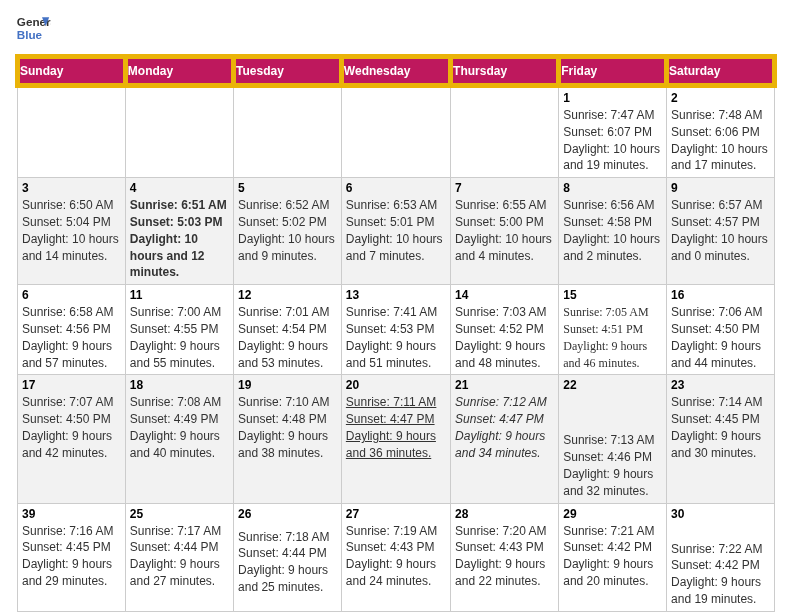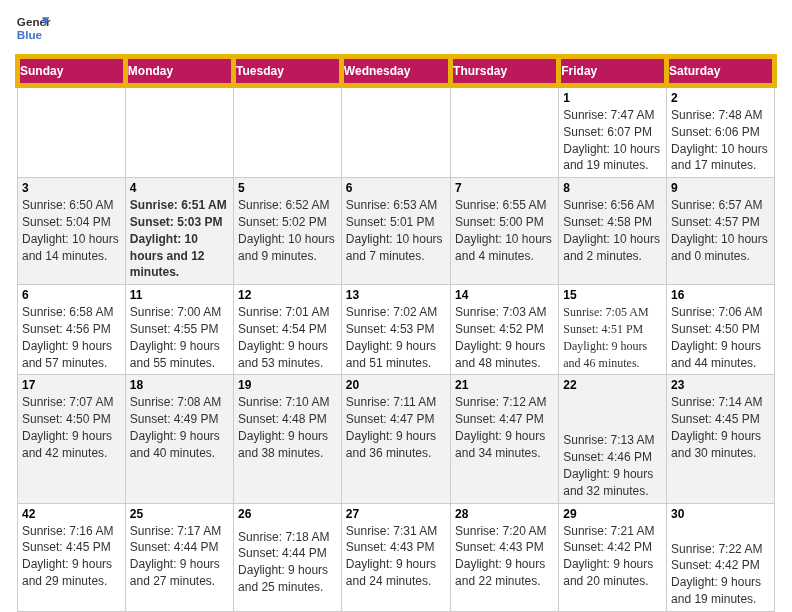--- a/index.html
+++ b/index.html
@@ -183,21 +183,21 @@
 Daylight: 9 hours and 55 minutes.</div>
         </td>
         <td>
           <div class="day-num">12</div>
           <div class="day-info" style="white-space: pre-line;">Sunrise: 7:01 AM
 Sunset: 4:54 PM
 Daylight: 9 hours and 53 minutes.</div>
         </td>
         <td>
           <div class="day-num">13</div>
-          <div class="day-info" style="white-space: pre-line;">Sunrise: 7:02 AM
+          <div class="day-info" style="white-space: pre-line;">Sunrise: 7:41 AM
 Sunset: 4:53 PM
 Daylight: 9 hours and 51 minutes.</div>
         </td>
         <td>
           <div class="day-num">14</div>
           <div class="day-info" style="white-space: pre-line;">Sunrise: 7:03 AM
 Sunset: 4:52 PM
 Daylight: 9 hours and 48 minutes.</div>
         </td>
         <td>
@@ -227,65 +227,65 @@
 Daylight: 9 hours and 40 minutes.</div>
         </td>
         <td>
           <div class="day-num">19</div>
           <div class="day-info" style="white-space: pre-line;">Sunrise: 7:10 AM
 Sunset: 4:48 PM
 Daylight: 9 hours and 38 minutes.</div>
         </td>
         <td>
           <div class="day-num">20</div>
-          <div class="day-info" style="white-space: pre-line;">Sunrise: 7:11 AM
+          <div class="day-info" style="white-space: pre-line; text-decoration: underline;">Sunrise: 7:11 AM
 Sunset: 4:47 PM
 Daylight: 9 hours and 36 minutes.</div>
         </td>
         <td>
           <div class="day-num">21</div>
-          <div class="day-info" style="white-space: pre-line;">Sunrise: 7:12 AM
+          <div class="day-info" style="white-space: pre-line; font-style: italic;">Sunrise: 7:12 AM
 Sunset: 4:47 PM
 Daylight: 9 hours and 34 minutes.</div>
         </td>
         <td>
           <div class="day-num">22</div>
           <div class="day-info" style="white-space: pre-line; margin-top: 40px;">Sunrise: 7:13 AM
 Sunset: 4:46 PM
 Daylight: 9 hours and 32 minutes.</div>
         </td>
         <td>
           <div class="day-num">23</div>
           <div class="day-info" style="white-space: pre-line;">Sunrise: 7:14 AM
 Sunset: 4:45 PM
 Daylight: 9 hours and 30 minutes.</div>
         </td>
       </tr>
       <tr>
         <td>
-          <div class="day-num">42</div>
+          <div class="day-num">39</div>
           <div class="day-info" style="white-space: pre-line;">Sunrise: 7:16 AM
 Sunset: 4:45 PM
 Daylight: 9 hours and 29 minutes.</div>
         </td>
         <td>
           <div class="day-num">25</div>
           <div class="day-info" style="white-space: pre-line;">Sunrise: 7:17 AM
 Sunset: 4:44 PM
 Daylight: 9 hours and 27 minutes.</div>
         </td>
         <td>
           <div class="day-num">26</div>
           <div class="day-info" style="white-space: pre-line; margin-top: 8px;">Sunrise: 7:18 AM
 Sunset: 4:44 PM
 Daylight: 9 hours and 25 minutes.</div>
         </td>
         <td>
           <div class="day-num">27</div>
-          <div class="day-info" style="white-space: pre-line;">Sunrise: 7:31 AM
+          <div class="day-info" style="white-space: pre-line;">Sunrise: 7:19 AM
 Sunset: 4:43 PM
 Daylight: 9 hours and 24 minutes.</div>
         </td>
         <td>
           <div class="day-num">28</div>
           <div class="day-info" style="white-space: pre-line;">Sunrise: 7:20 AM
 Sunset: 4:43 PM
 Daylight: 9 hours and 22 minutes.</div>
         </td>
         <td>

